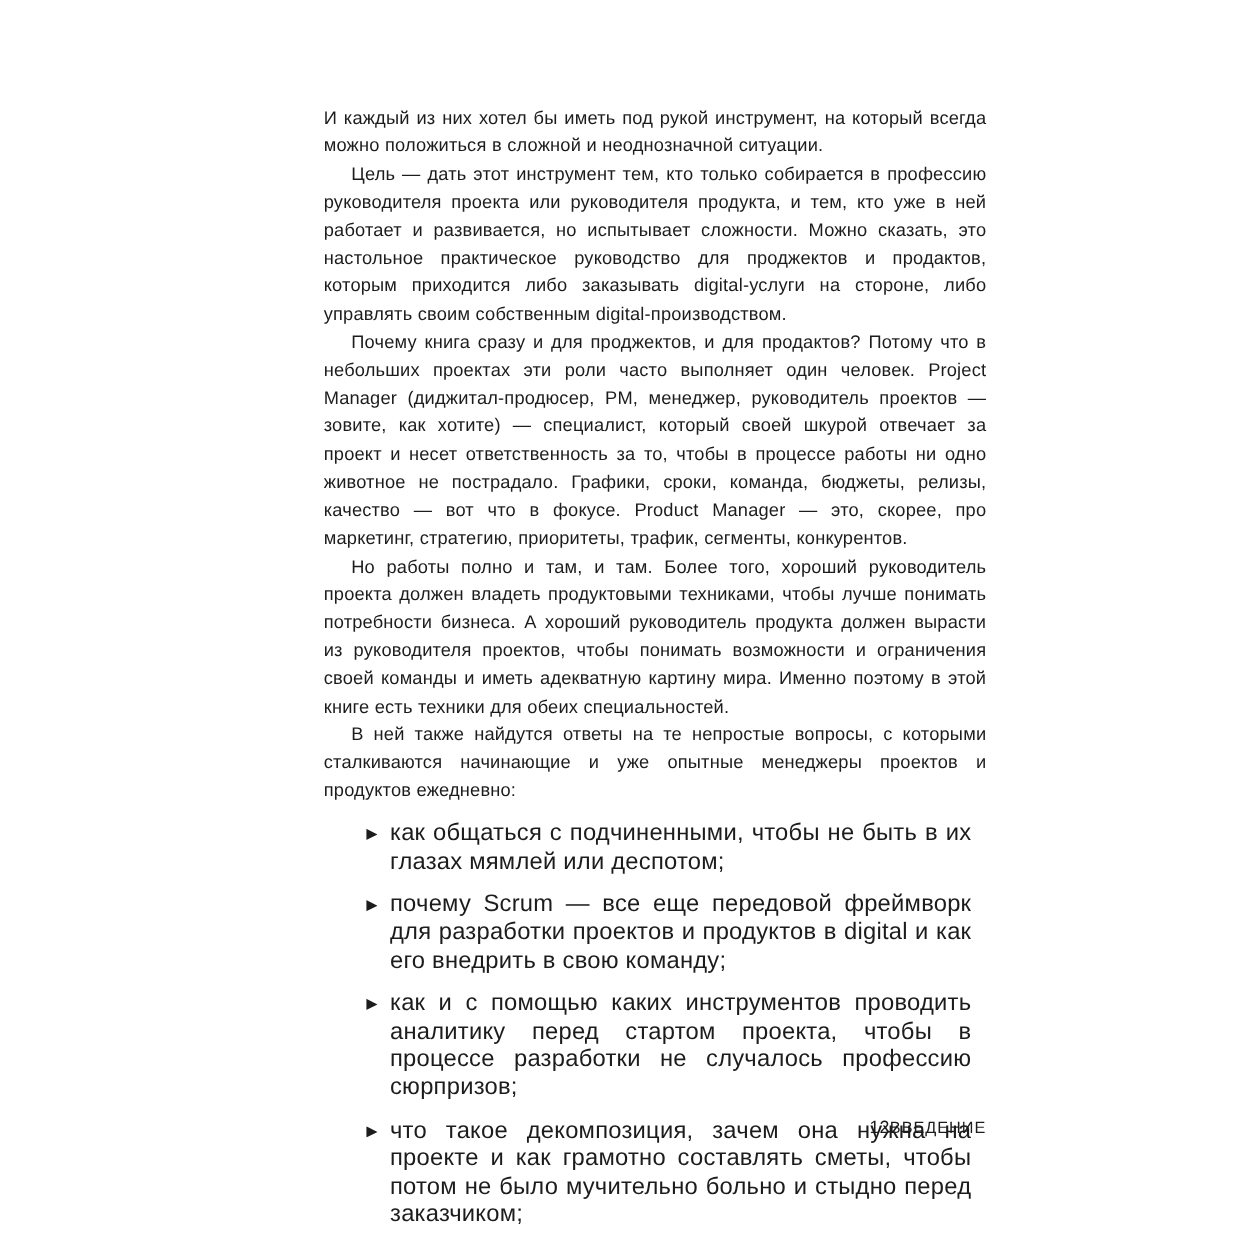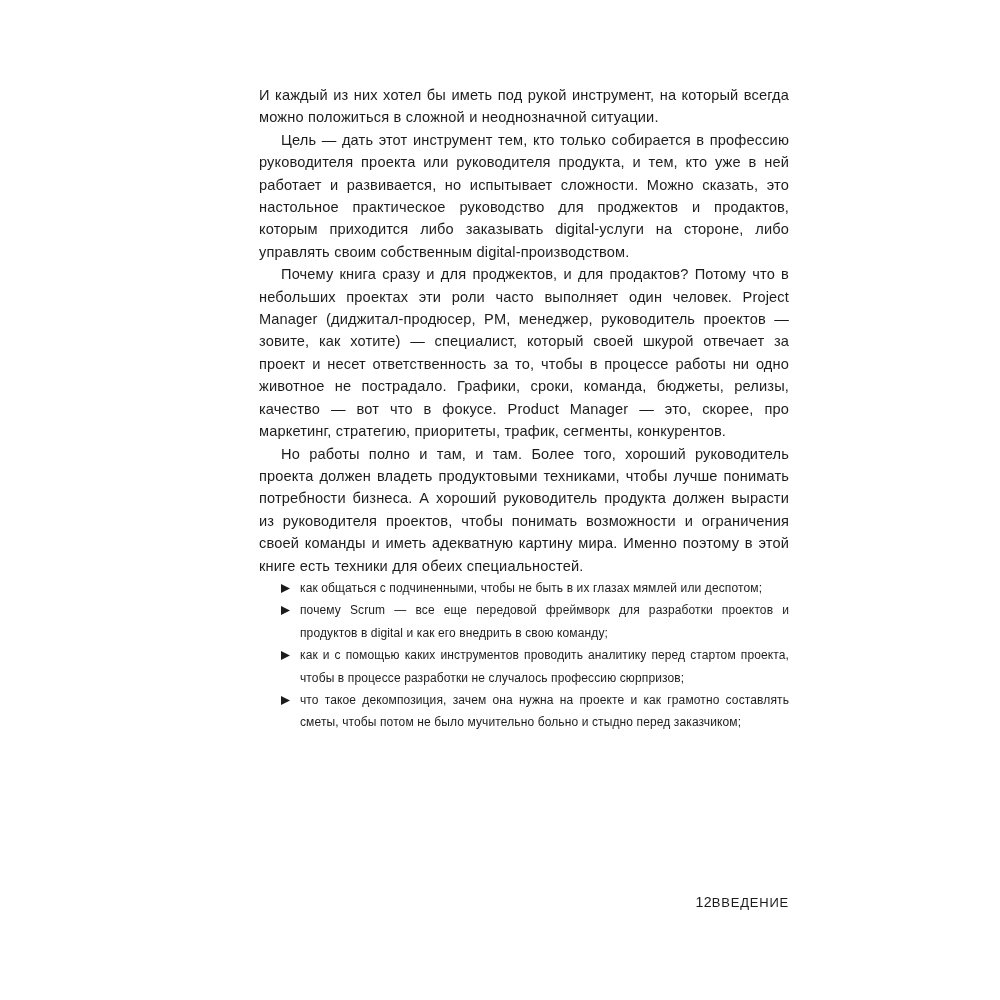--- a/index.html
+++ b/index.html
@@ -48,23 +48,23 @@
   }
 
   ul.bullets {
     margin: 0;
     padding: 0;
     list-style: none;
   }
 
   ul.bullets li.bullet-item {
     position: relative;
-    margin: 0;
+    margin: 12px;
     padding-left: 41px;
-    font-size: 12px;
+    font-size: 19px;
     line-height: 22.4px;
     text-align: justify;
     letter-spacing: 0.01em;
   }
 
   ul.bullets li.bullet-item .marker {
     position: absolute;
     left: 22px;
     top: 0;
     width: 14px;
@@ -116,20 +116,21 @@
   <div class="text-block">
 
     <p class="para no-indent">И каждый из них хотел бы иметь под рукой инструмент, на который всегда можно положиться в сложной и неоднозначной ситуации.</p>
 
     <p class="para">Цель — дать этот инструмент тем, кто только собирается в профессию руководителя проекта или руководителя продукта, и тем, кто уже в ней работает и развивается, но испытывает сложности. Можно сказать, это настольное практическое руководство для проджектов и продактов, которым приходится либо заказывать digital-услуги на стороне, либо управлять своим собственным digital-производством.</p>
 
     <p class="para">Почему книга сразу и для проджектов, и для продактов? Потому что в небольших проектах эти роли часто выполняет один человек. Project Manager (диджитал-продюсер, PM, менеджер, руководитель проектов — зовите, как хотите) — специалист, который своей шкурой отвечает за проект и несет ответственность за то, чтобы в процессе работы ни одно животное не пострадало. Графики, сроки, команда, бюджеты, релизы, качество — вот что в фокусе. Product Manager — это, скорее, про маркетинг, стратегию, приоритеты, трафик, сегменты, конкурентов.</p>
 
     <p class="para">Но работы полно и там, и там. Более того, хороший руководитель проекта должен владеть продуктовыми техниками, чтобы лучше понимать потребности бизнеса. А хороший руководитель продукта должен вырасти из руководителя проектов, чтобы понимать возможности и ограничения своей команды и иметь адекватную картину мира. Именно поэтому в этой книге есть техники для обеих специальностей.</p>
 
+    <p class="para">В ней также найдутся ответы на те непростые вопросы, с которыми сталкиваются начинающие и уже опытные менеджеры проектов и продуктов ежедневно:</p>
 
     <ul class="bullets">
 
       <li class="bullet-item">
         <span class="marker">
           <svg width="9" height="9" viewBox="0 0 9 9" aria-hidden="true">
             <polygon points="0,0 9,4.5 0,9" fill="#1c1c1c"></polygon>
           </svg>
         </span>
         <span class="bullet-text">как общаться с подчиненными, чтобы не быть в их глазах мямлей или деспотом;</span>

